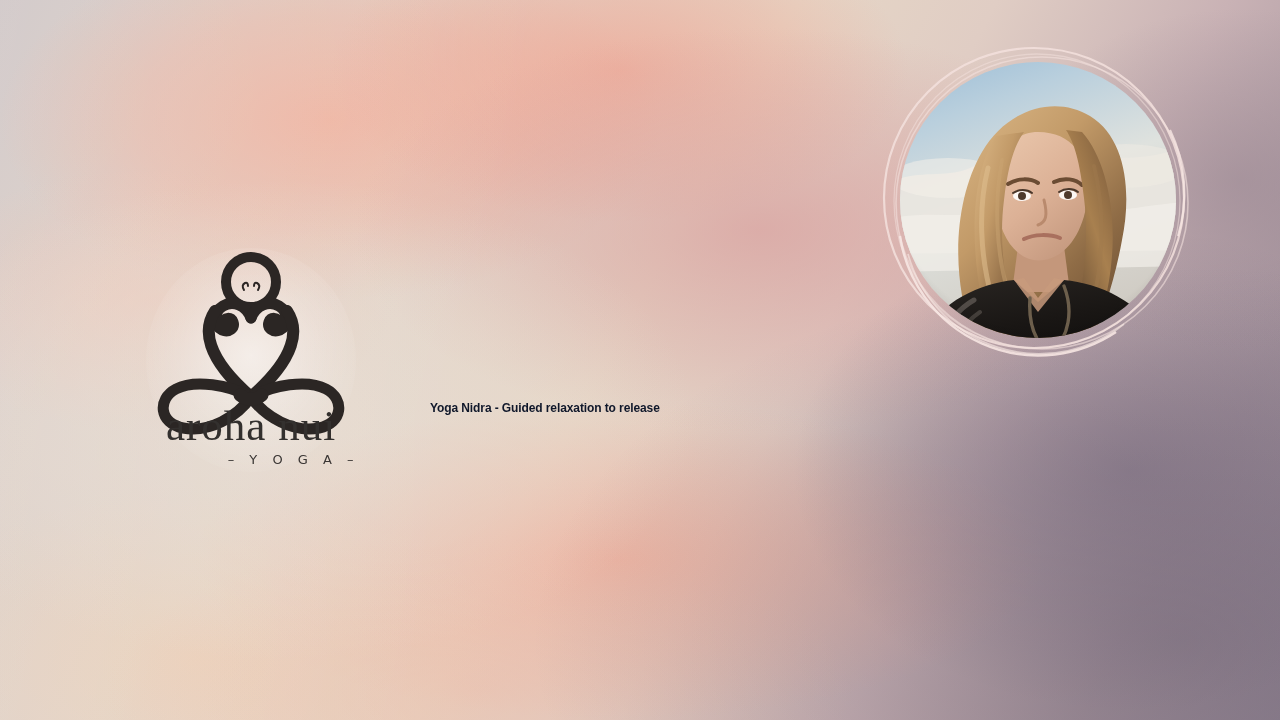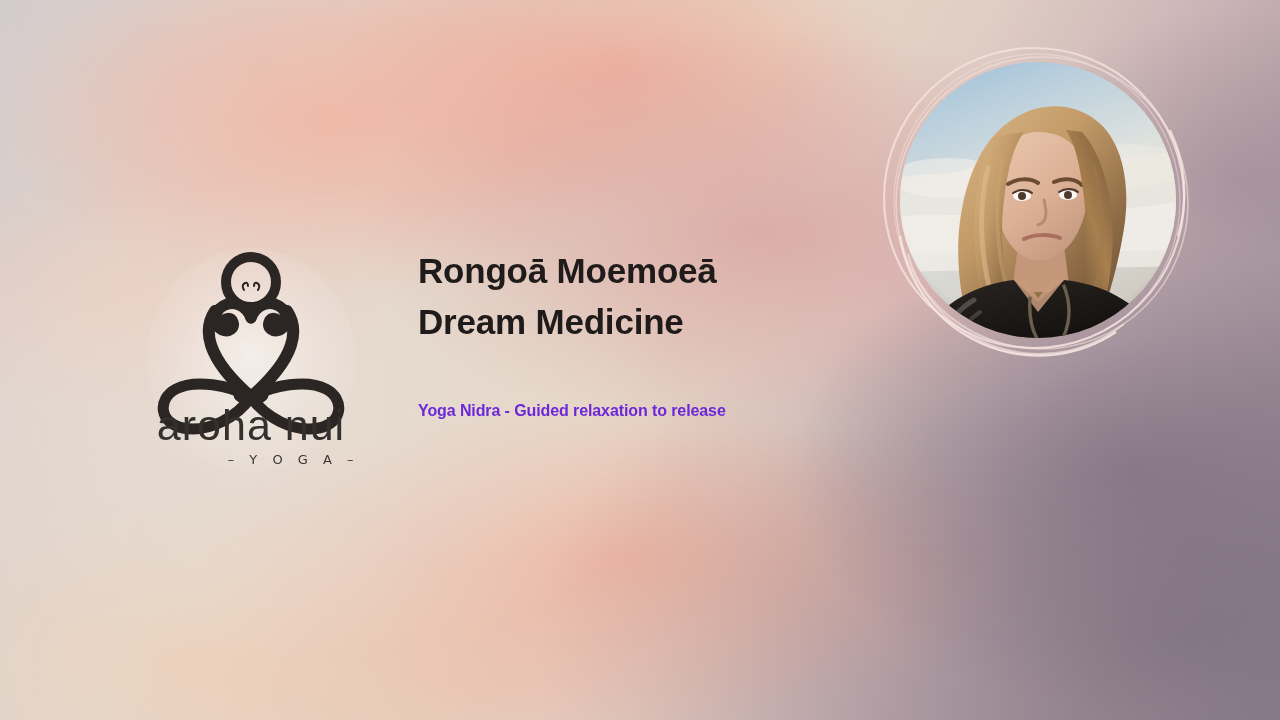--- a/index.html
+++ b/index.html
@@ -100,21 +100,21 @@
   .logo-wordmark {
     position:absolute;
     left:143px; top:404px;
     width:216px;
     text-align:center;
     font-size:43px;
     font-weight:300;
     letter-spacing:1px;
     color:#33302e;
     line-height:1;
-    font-family:Liberation Sans, sans-serif;
+    font-family:Liberation Serif, serif;
   }
   .logo-tagline {
     position:absolute;
     left:143px; top:452px;
     width:216px;
     text-align:right;
     font-size:13px;
     font-weight:400;
     letter-spacing:5.5px;
     color:#3a3634;
@@ -129,26 +129,26 @@
     font-size:35px;
     font-weight:bold;
     line-height:1.45;
     color:#201b1b;
     letter-spacing:-0.2px;
   }
   .headline .hl-line { display:block; white-space:nowrap; }
 
   .subhead {
     position:absolute;
-    left:418px; top:398px;
+    left:430px; top:398px;
     width:500px;
-    font-size:16px;
+    font-size:12px;
     font-weight:bold;
     line-height:1.68;
-    color:#6d28d9;
+    color:#0f172a;
     letter-spacing:-0.1px;
   }
   .subhead .sh-line { display:block; }
 
   
   .portrait {
     position:absolute;
     left:878px; top:40px;
     width:320px; height:320px;
   }
@@ -217,24 +217,20 @@
                  C 150 188, 122 172, 108 152" stroke-width="11"></path>
 
         <path d="M97 150 C 104 156, 112 156, 119 150" stroke-width="13"></path>
       </g>
     </svg>
   </div>
 
   <div class="logo-wordmark">aroha nui</div>
   <div class="logo-tagline">– Y O G A –</div>
 
-  <div class="headline">
-    <span class="hl-line">Rongoā Moemoeā</span>
-    <span class="hl-line">Dream Medicine</span>
-  </div>
 
   <div class="subhead">
     <span class="sh-line">Yoga Nidra - Guided relaxation to release</span>
   </div>
 
   <div class="portrait">
     <svg viewBox="0 0 320 320" xmlns="http://www.w3.org/2000/svg">
       <defs>
         <clipPath id="photoClip">
           <circle cx="160" cy="160" r="138"></circle>

